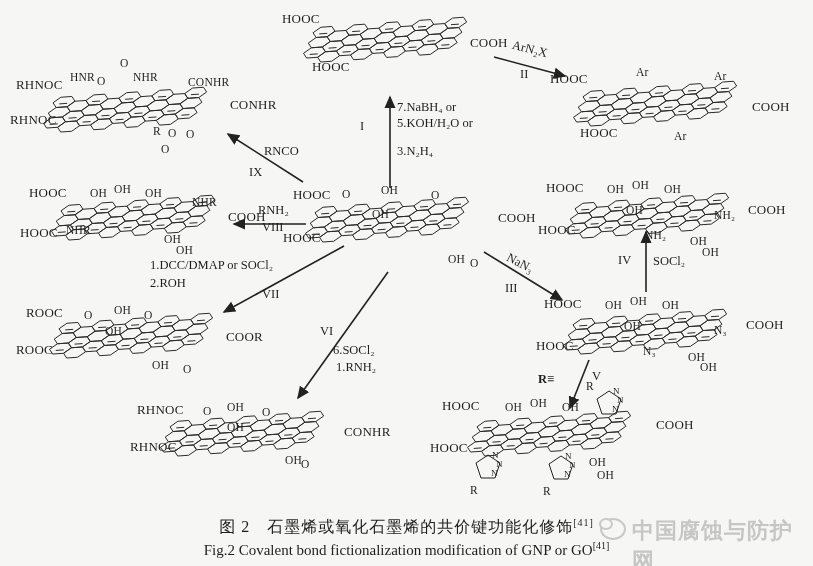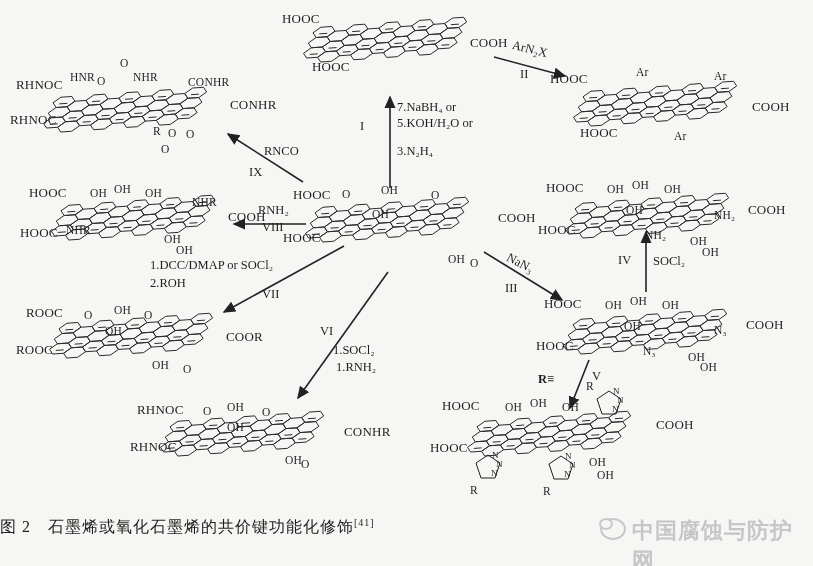--- a/index.html
+++ b/index.html
@@ -12,21 +12,21 @@
   .lb{position:absolute;font-size:13px;letter-spacing:.2px;white-space:nowrap;line-height:1}
   .sm{font-size:11.5px}
   .rg{position:absolute;font-size:12.5px;white-space:nowrap;line-height:1.15}
   .num{position:absolute;font-size:12.5px;line-height:1}
   .bold{font-weight:bold}
   .rot14{transform:rotate(14deg)}
   .rot28{transform:rotate(28deg)}
   .triazole{position:absolute;width:28px;height:30px}
   .triazole svg{overflow:visible}
   .triazole .n{position:absolute;font-size:9px;line-height:1}
-  .cap{position:absolute;left:0;right:0;text-align:left;white-space:nowrap}
+  .cap{position:absolute;left:0;right:0;text-align:center;white-space:nowrap}
   .cap-zh{top:517px;font-size:16px;letter-spacing:1px}
   .cap-en{top:540px;font-size:15px}
   sup.ref{font-size:10px;vertical-align:super}
   .watermark{position:absolute;left:632px;top:516px;font-size:22px;font-weight:bold;
              color:#c6c6c6;letter-spacing:1px;font-family:"Liberation Sans",sans-serif}
   .wlogo{position:absolute;left:594px;top:513px}
 </style>
 </head>
 <body>
 
@@ -62,21 +62,21 @@
   <span class="rg rot28" style="left:506px;top:256px">NaN₃</span>
   <span class="num" style="left:505px;top:282px">III</span>
 
   <span class="num" style="left:618px;top:254px">IV</span>
   <span class="rg" style="left:653px;top:254px">SOCl₂</span>
 
   <span class="rg bold" style="left:538px;top:372px">R≡</span>
   <span class="num" style="left:592px;top:370px">V</span>
 
   <span class="num" style="left:320px;top:325px">VI</span>
-  <span class="rg" style="left:333px;top:343px">1.SOCl₂</span>
+  <span class="rg" style="left:333px;top:343px">6.SOCl₂</span>
   <span class="rg" style="left:336px;top:360px">1.RNH₂</span>
 
   <span class="rg" style="left:150px;top:258px">1.DCC/DMAP or SOCl₂</span>
   <span class="rg" style="left:150px;top:276px">2.ROH</span>
   <span class="num" style="left:262px;top:288px">VII</span>
 
   <span class="rg" style="left:258px;top:203px">RNH₂</span>
   <span class="num" style="left:262px;top:221px">VIII</span>
 
   <span class="rg" style="left:264px;top:144px">RNCO</span>
@@ -676,20 +676,23 @@
     <span class="lb" style="left:10px;top:113px">RHNOC</span>
     <span class="lb sm" style="left:153px;top:126px">R</span>
     <span class="lb sm" style="left:168px;top:128px">O</span>
     <span class="lb sm" style="left:186px;top:129px">O</span>
     <span class="lb sm" style="left:161px;top:144px">O</span>
   </div>
 
   <div class="cap cap-zh">
     <span>图 2　石墨烯或氧化石墨烯的共价键功能化修饰</span><sup class="ref">[41]</sup>
   </div>
+  <div class="cap cap-en">
+    <span>Fig.2 Covalent bond fictionalization modification of GNP or GO</span><sup class="ref">[41]</sup>
+  </div>
 
   <svg class="wlogo" width="38" height="30">
     <ellipse cx="19" cy="16" rx="12" ry="10" fill="none" stroke="#c8c8c8" stroke-width="2"></ellipse>
     <ellipse cx="12" cy="11" rx="6" ry="5" fill="#f6f6f4" stroke="#c8c8c8" stroke-width="2"></ellipse>
   </svg>
   <span class="watermark">中国腐蚀与防护网</span>
 
 </div>
 
 </body></html>

